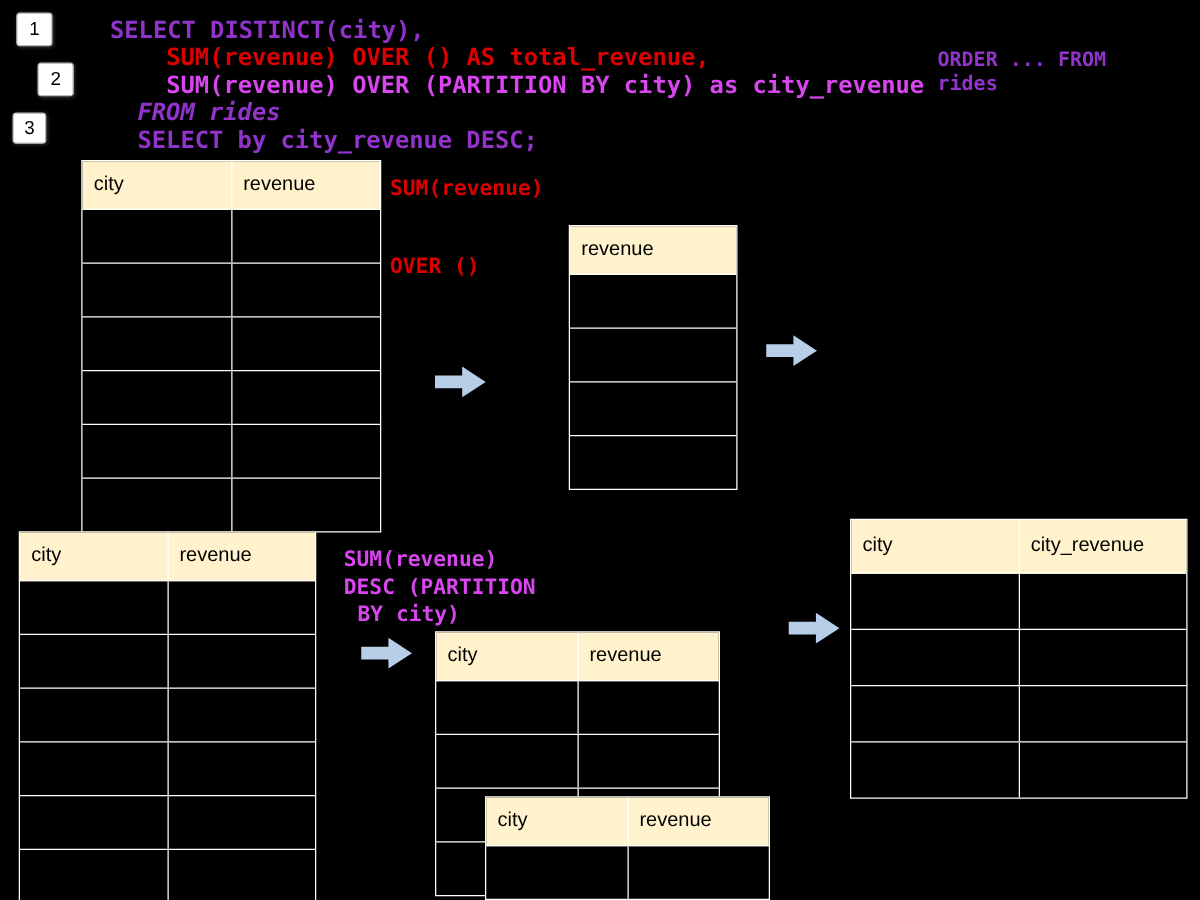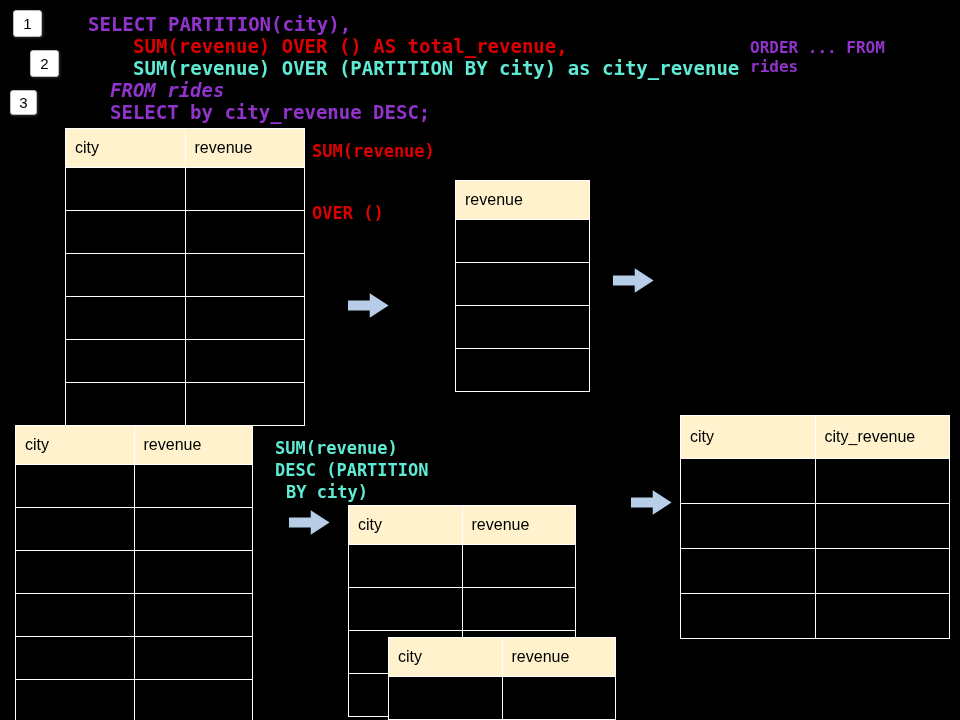--- a/index.html
+++ b/index.html
@@ -8,21 +8,21 @@
   .badge{position:absolute;background:#fff;color:#000;border:1px solid #bbb;border-radius:3px;
          display:flex;align-items:center;justify-content:center;
          font:15px "Liberation Sans",sans-serif;box-shadow:1px 1px 3px rgba(255,255,255,.18);}
 
   .code{position:absolute;font-family:"DejaVu Sans Mono","Liberation Mono",monospace;font-weight:bold;white-space:pre;}
   .code.main{font-size:19px;line-height:22px;}
   .code.lbl{font-size:17px;line-height:22px;}
   .code.note{font-size:16px;line-height:19px;}
   .purple{color:#9233CC;}
   .red{color:#DD0000;}
-  .green{color:#5eead4;}
+  .green{color:#d946ef;}
 
   .tbl{position:absolute;background:#000;border:1px solid #fff;box-sizing:border-box;text-align:center;}
   .thead{display:flex;background:#FFF2CC;height:var(--headh,37px);border-bottom:1px solid #fff;}
   .hcell{flex:1;display:flex;align-items:center;padding-left:9px;font-size:16px;color:#000;
          border-right:1px solid #fff;box-sizing:border-box;}
   .hcell:last-child{border-right:none;}
   .trow{display:flex;height:var(--rowh,42px);border-bottom:1px solid #fff;}
   .trow:last-child{border-bottom:none;}
   .tcell{flex:1;border-right:1px solid #fff;}
   .tcell:last-child{border-right:none;}
@@ -32,21 +32,21 @@
 </style>
 </head>
 <body>
 
 <div id="canvas">
 
   <div class="badge" style="left:13px;top:10px;width:27px;height:25px;">1</div>
   <div class="badge" style="left:30px;top:50px;width:27px;height:25px;">2</div>
   <div class="badge" style="left:10px;top:90px;width:25px;height:23px;">3</div>
 
-  <div class="code main purple" style="left:88px;top:13px;">SELECT PARTITION(city),</div>
+  <div class="code main purple" style="left:88px;top:13px;">SELECT DISTINCT(city),</div>
   <div class="code main red" style="left:133px;top:35px;text-align:center;">SUM(revenue) OVER () AS total_revenue,</div>
   <div class="code main green" style="left:133px;top:57px;">SUM(revenue) OVER (PARTITION BY city) as city_revenue</div>
   <div class="code main purple" style="left:110px;top:79px;font-style:italic;">FROM rides</div>
   <div class="code main purple" style="left:110px;top:101px;">SELECT by city_revenue DESC;</div>
 
   <div class="code note purple" style="left:750px;top:38px;">ORDER ... FROM</div>
   <div class="code note purple" style="left:750px;top:57px;">rides</div>
 
   <div class="code lbl red" style="left:312px;top:140px;">SUM(revenue)</div>
   <div class="code lbl red" style="left:312px;top:162px;margin-top:40px;">OVER ()</div>

